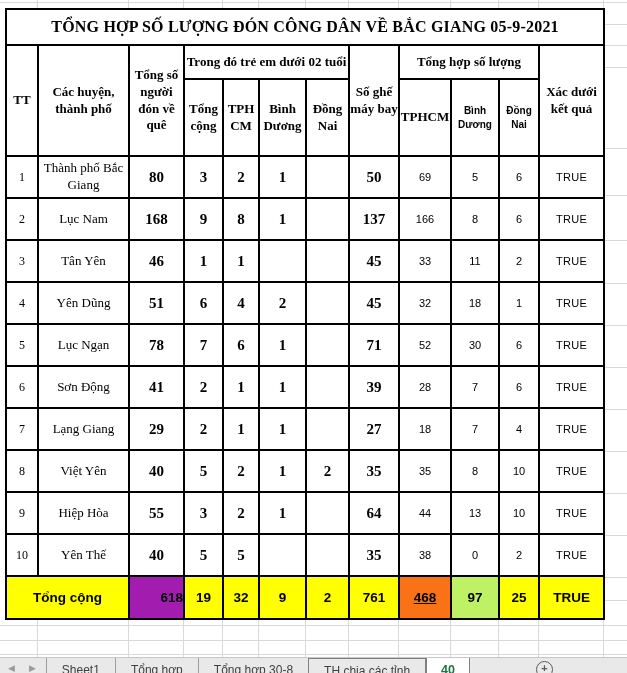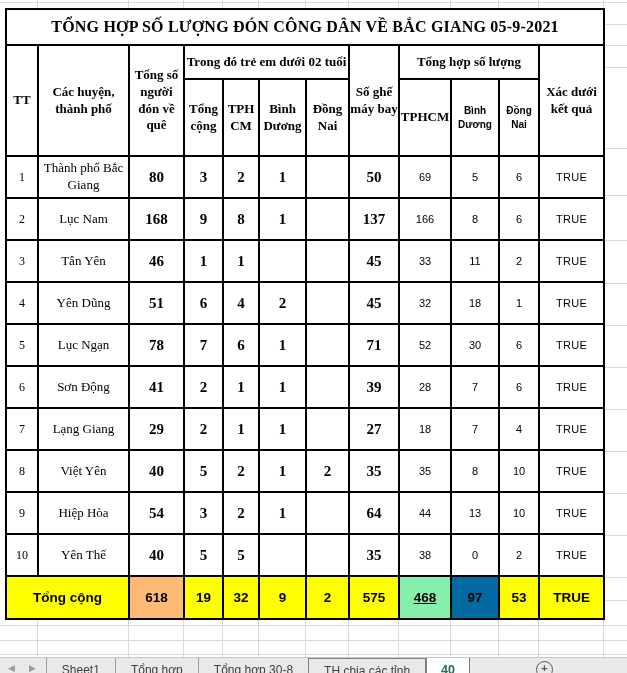--- a/index.html
+++ b/index.html
@@ -252,21 +252,21 @@
         <td class="c-big">2</td>
         <td class="c-big">35</td>
         <td class="c-small">35</td>
         <td class="c-small">8</td>
         <td class="c-small">10</td>
         <td class="c-true bottom">TRUE</td>
       </tr>
       <tr class="r-data">
         <td class="c-tt">9</td>
         <td class="c-district">Hiệp Hòa</td>
-        <td class="c-big">54</td>
+        <td class="c-big">55</td>
         <td class="c-big">3</td>
         <td class="c-big">2</td>
         <td class="c-big">1</td>
         <td class="c-big"></td>
         <td class="c-big">64</td>
         <td class="c-small">44</td>
         <td class="c-small">13</td>
         <td class="c-small">10</td>
         <td class="c-true bottom">TRUE</td>
       </tr>
@@ -279,29 +279,29 @@
         <td class="c-big"></td>
         <td class="c-big"></td>
         <td class="c-big">35</td>
         <td class="c-small">38</td>
         <td class="c-small">0</td>
         <td class="c-small">2</td>
         <td class="c-true bottom">TRUE</td>
       </tr>
       <tr class="r-total">
         <td colspan="2" style="background: rgb(255, 255, 0);">Tổng cộng</td>
-        <td style="background: #fdba74;">618</td>
+        <td style="background: #a21caf; text-align: right;">618</td>
         <td style="background: rgb(255, 255, 0);">19</td>
         <td style="background: rgb(255, 255, 0);">32</td>
         <td style="background: rgb(255, 255, 0);">9</td>
         <td style="background: rgb(255, 255, 0);">2</td>
-        <td style="background: rgb(255, 255, 0);">575</td>
-        <td style="background: #86efac; text-decoration: underline;">468</td>
-        <td style="background: #0369a1; margin-top: 45px;">97</td>
-        <td style="background: rgb(255, 255, 0);">53</td>
+        <td style="background: rgb(255, 255, 0);">761</td>
+        <td style="background: #f97316; text-decoration: underline;">468</td>
+        <td style="background: #bef264; margin-top: 45px;">97</td>
+        <td style="background: rgb(255, 255, 0);">25</td>
         <td style="background: rgb(255, 255, 0);">TRUE</td>
       </tr>
     </tbody>
 </table>
 
 <div class="sheetbar">
   <div class="nav-arrows">
     <span>◀</span>
     <span>▶</span>
   </div>

